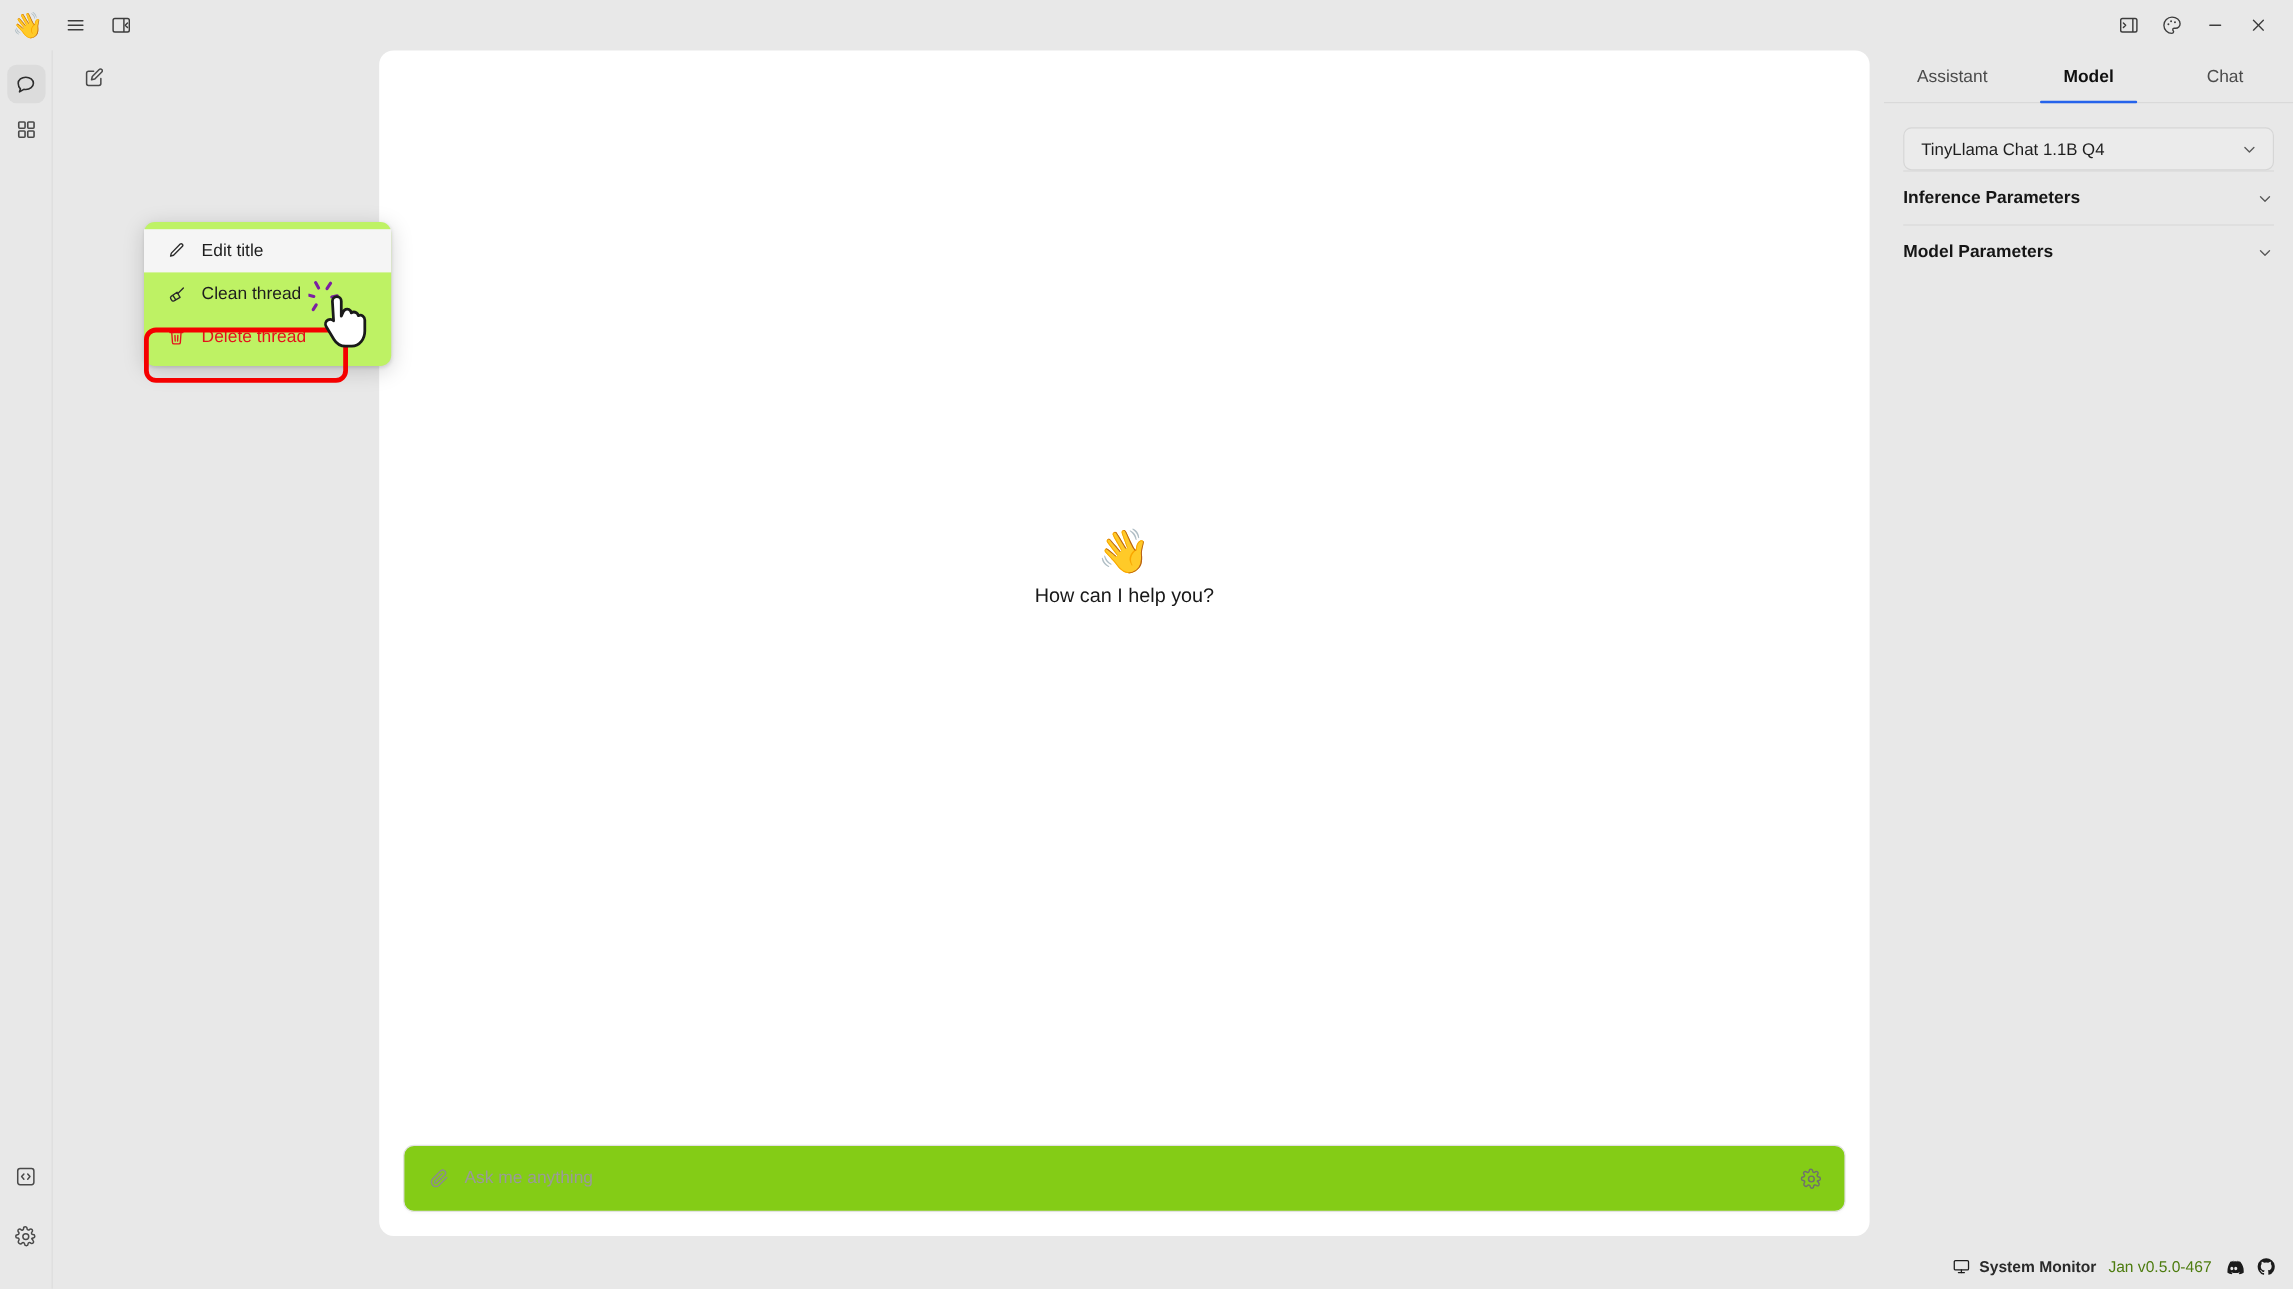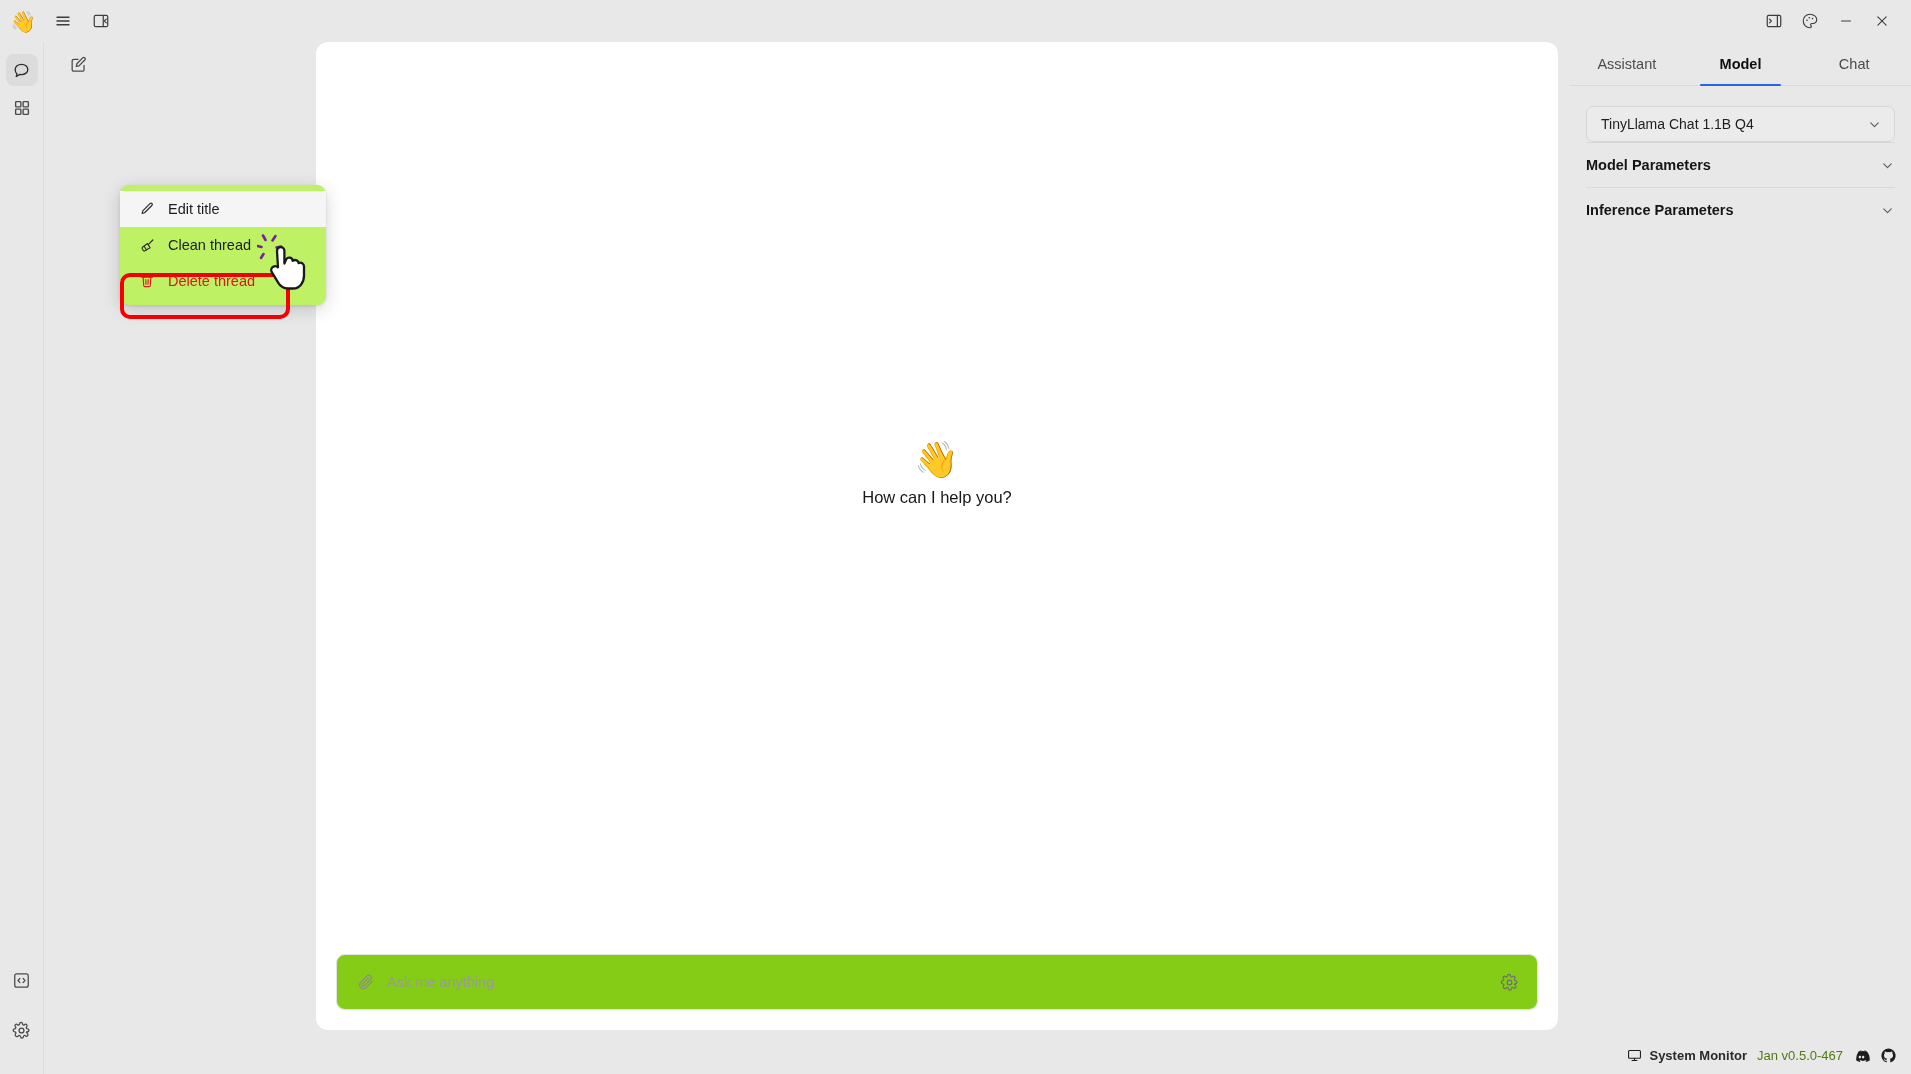--- a/index.html
+++ b/index.html
@@ -361,30 +361,30 @@
     <div class="model-select">
       <span class="model-select-label">TinyLlama Chat 1.1B Q4</span>
       <span class="chev">
         <svg class="ico" width="15" height="15" viewBox="0 0 24 24" fill="none" stroke="currentColor" stroke-width="1.8" stroke-linecap="round" stroke-linejoin="round">
           <polyline points="6,9.5 12,15.5 18,9.5"></polyline>
         </svg>
       </span>
     </div>
 
     <div class="acc-row">
-      <span class="acc-label">Model Parameters</span>
+      <span class="acc-label">Inference Parameters</span>
       <span class="chev">
         <svg class="ico" width="15" height="15" viewBox="0 0 24 24" fill="none" stroke="currentColor" stroke-width="1.8" stroke-linecap="round" stroke-linejoin="round">
           <polyline points="6,9.5 12,15.5 18,9.5"></polyline>
         </svg>
       </span>
     </div>
 
     <div class="acc-row">
-      <span class="acc-label">Inference Parameters</span>
+      <span class="acc-label">Model Parameters</span>
       <span class="chev">
         <svg class="ico" width="15" height="15" viewBox="0 0 24 24" fill="none" stroke="currentColor" stroke-width="1.8" stroke-linecap="round" stroke-linejoin="round">
           <polyline points="6,9.5 12,15.5 18,9.5"></polyline>
         </svg>
       </span>
     </div>
 
   </div>
 
   <div class="statusbar">

